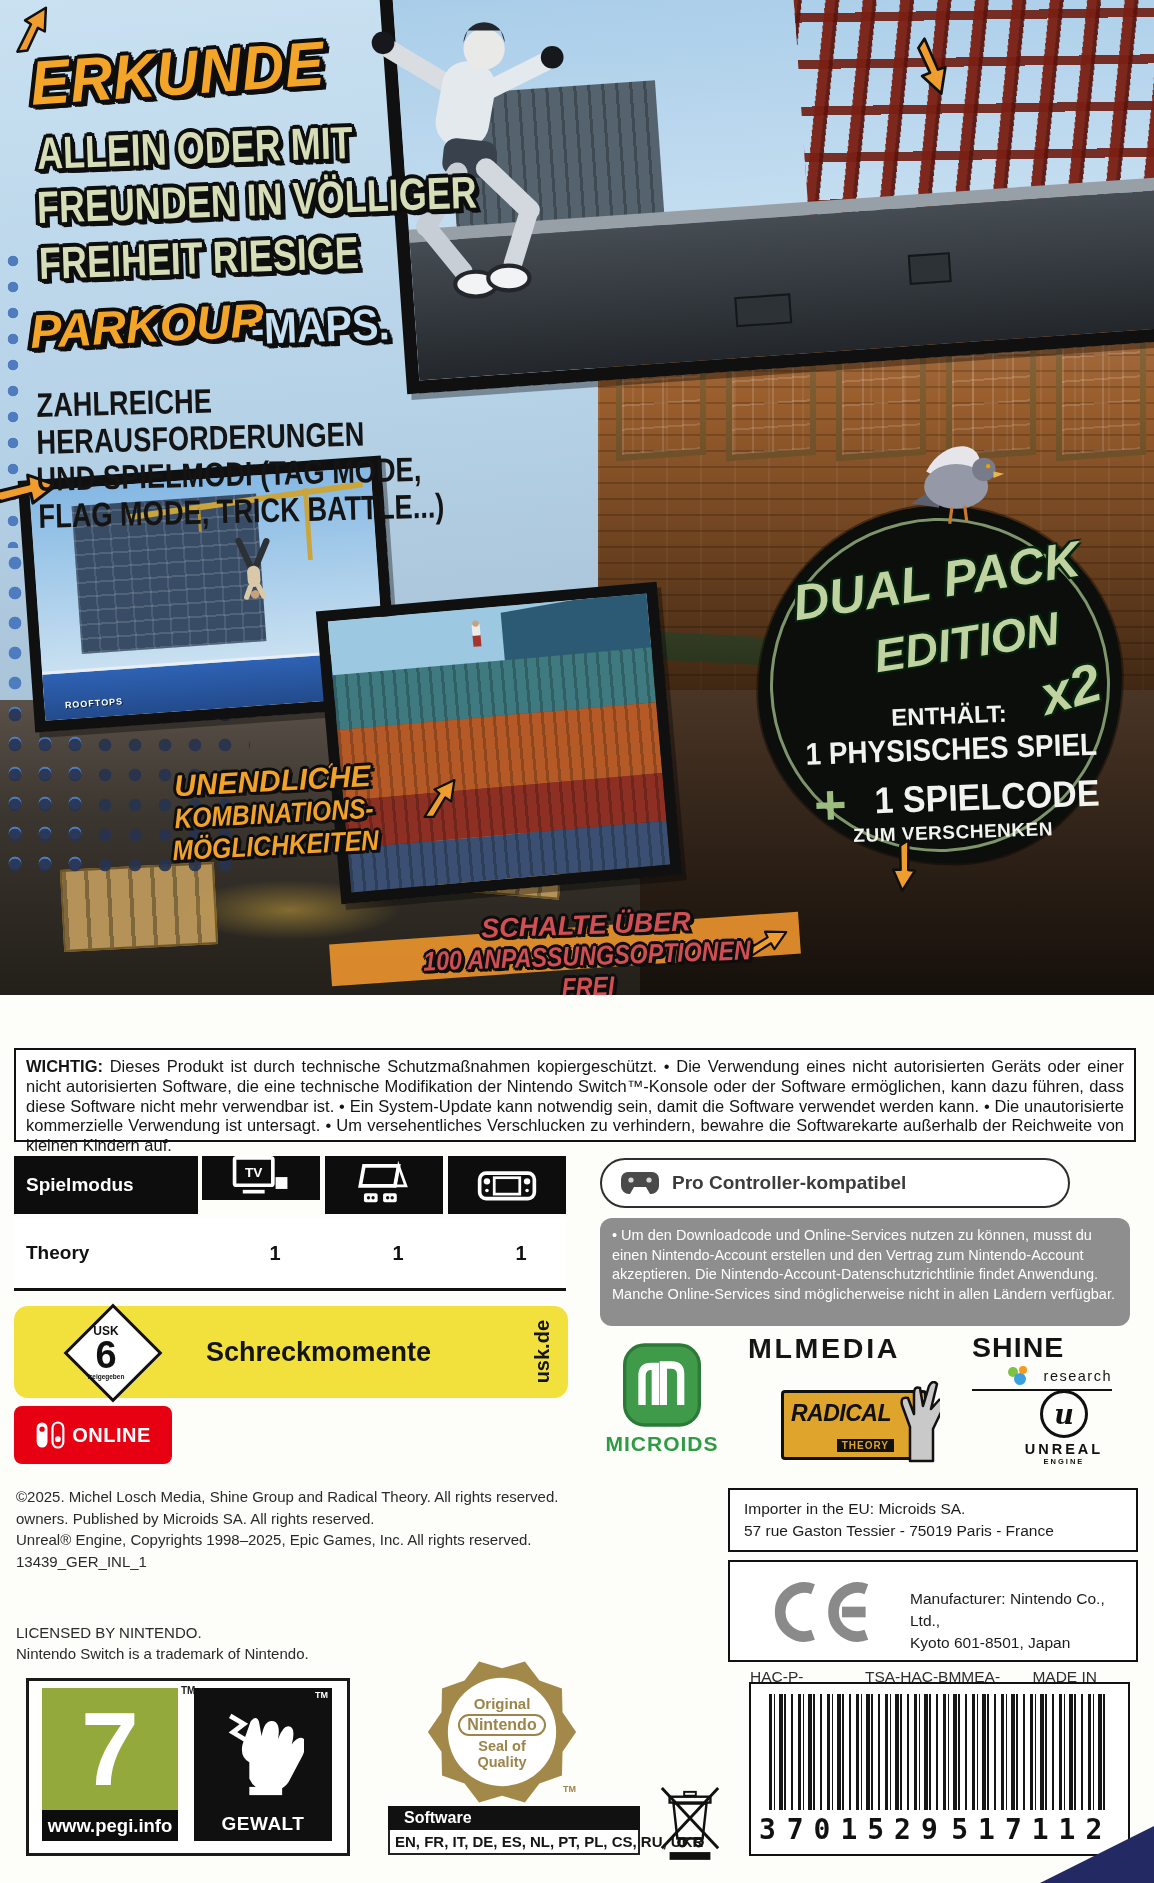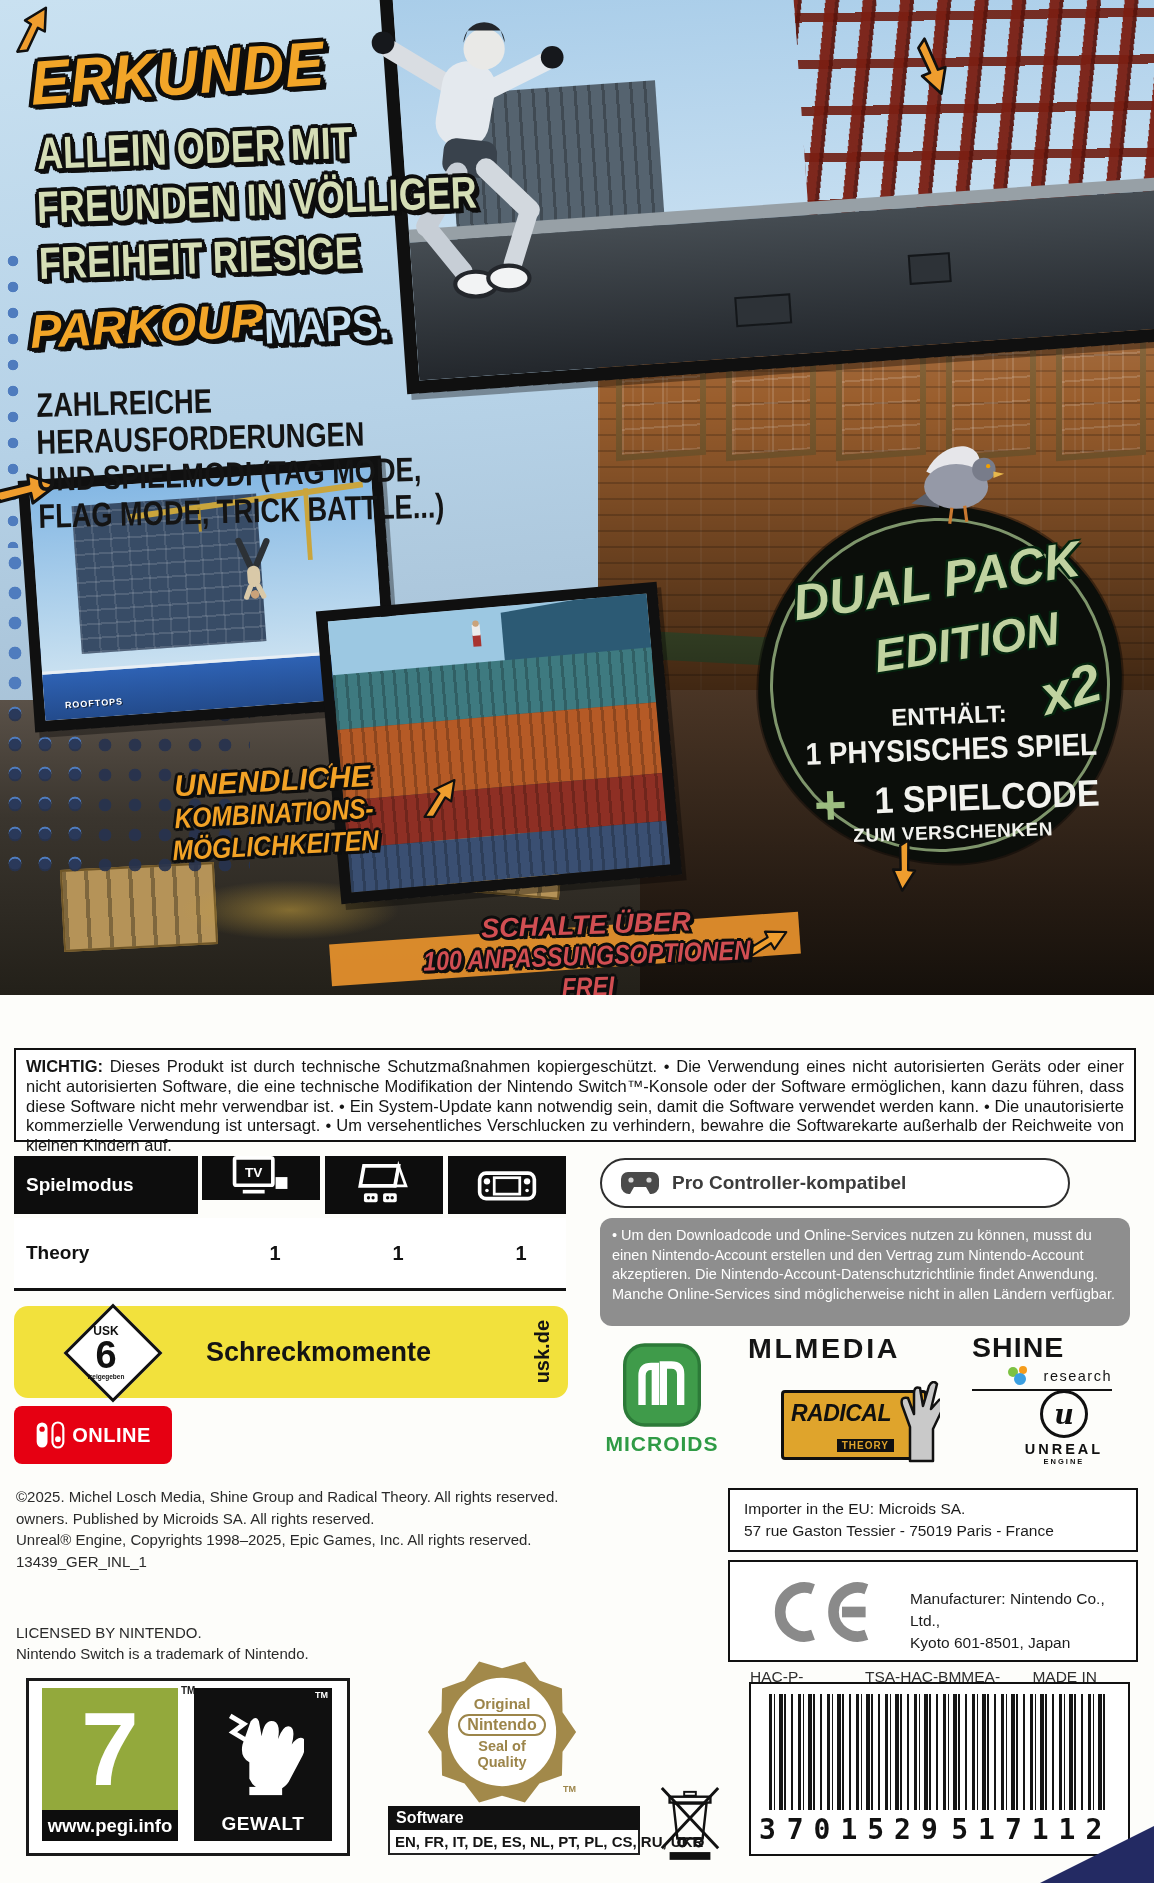--- a/index.html
+++ b/index.html
@@ -144,21 +144,21 @@
   .gewalt{position:absolute;left:165px;top:7px;width:138px;height:153px;background:#101010;}
   .gewalt .gl{position:absolute;left:0;right:0;bottom:6px;text-align:center;color:#fff;font-weight:bold;font-size:19px;letter-spacing:.5px;}
   .gewalt .tm{position:absolute;right:4px;top:2px;color:#fff;font-size:9px;font-weight:bold;}
   .seal{left:426px;top:1656px;width:152px;height:152px;}
   .sealtxt{position:absolute;inset:0;display:flex;flex-direction:column;align-items:center;justify-content:center;color:#9c854a;font-weight:bold;}
   .sealtxt .s1{font-size:15px;}
   .sealtxt .pill{border:2.5px solid #9c854a;border-radius:12px;padding:0 7px;font-size:16px;margin:2px 0;}
   .sealtxt .s2{font-size:14.5px;line-height:16px;}
   .sealtm{position:absolute;right:2px;bottom:14px;font-size:9px;color:#9c854a;font-weight:bold;}
   .swbox{left:388px;top:1806px;width:252px;}
-  .swhead{background:#111;color:#fff;font-weight:bold;font-size:16px;padding:3px 8px;}
+  .swhead{background:#111;color:#fff;font-weight:bold;font-size:16px;padding:3px 16px;}
   .swlangs{border:2.5px solid #222;border-top:none;background:#fff;font-size:15px;font-weight:bold;color:#141414;padding:3px 5px;white-space:nowrap;}
   .weee{left:656px;top:1780px;}
   .cornertri{left:1040px;top:1826px;width:114px;height:57px;background:#232a63;
     clip-path:polygon(100% 0,100% 100%,0 100%);}
 </style>
 </head>
 <body>
 
 <div class="stage">
 

